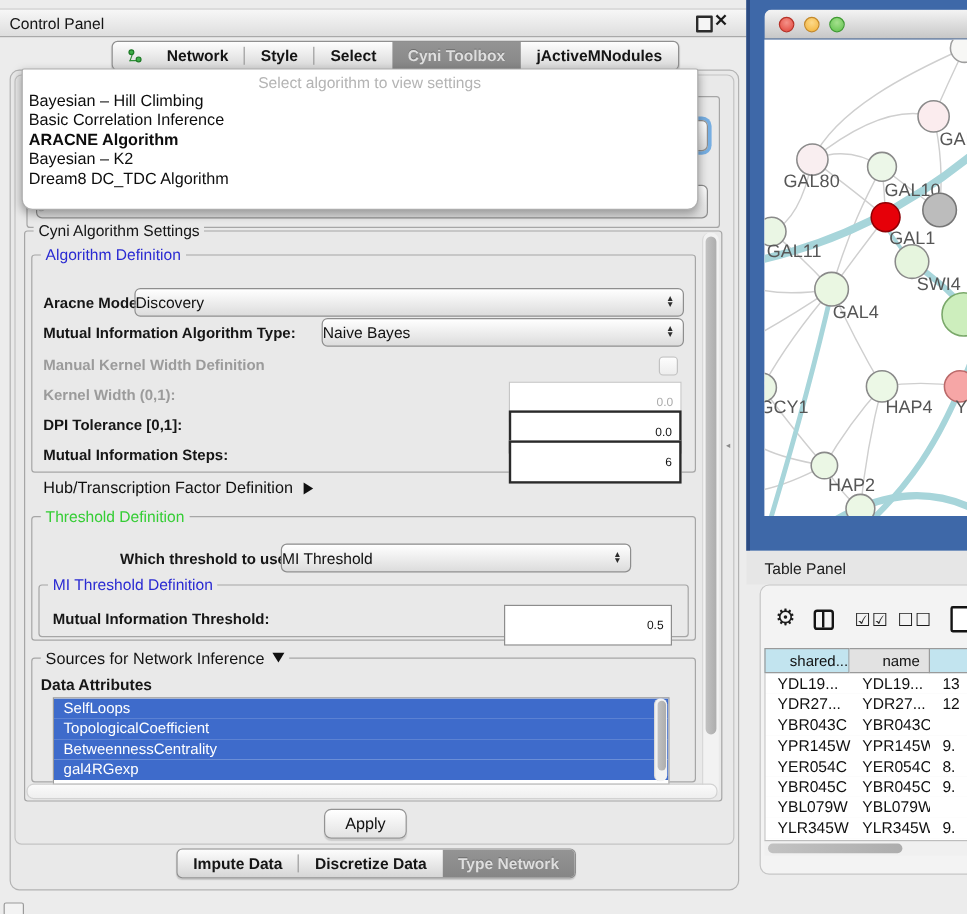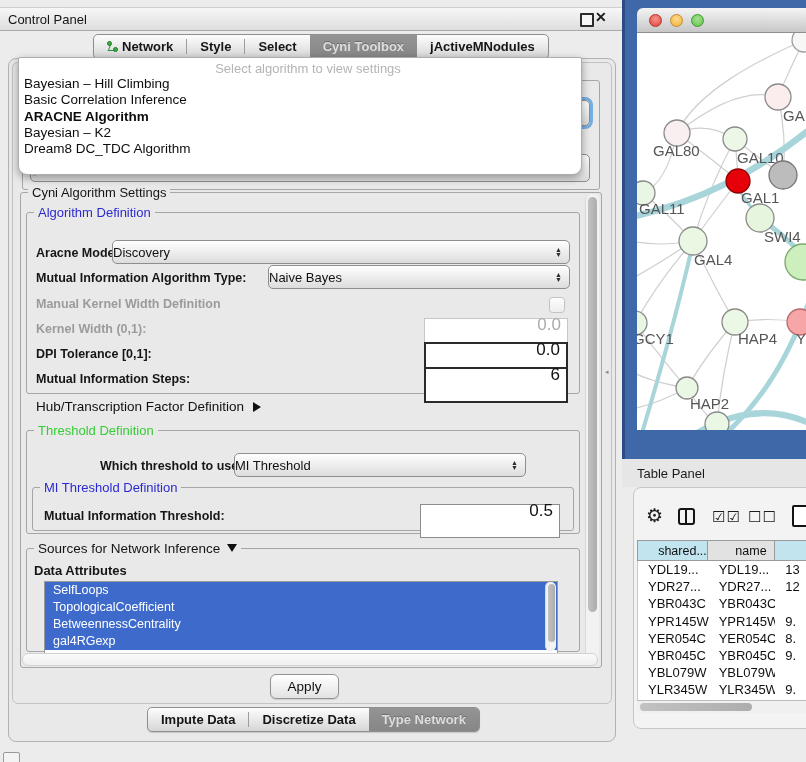--- a/index.html
+++ b/index.html
@@ -11,21 +11,21 @@
   .abs{position:absolute;}
   
   .cp-titlebar{left:0;top:7px;width:622px;height:24px;
     background:linear-gradient(#f7f7f7,#dedede);
     border-top:1px solid #cfcfcf;border-bottom:1px solid #a9a9a9;
     display:flex;align-items:center;font-size:13px;color:#141414;padding-left:8px;box-sizing:border-box;}
   .float-btn{left:580px;top:13px;width:10px;height:10px;border:2px solid #2b2b2b;border-radius:1px;background:#f5f5f5;}
   .close-btn{left:595px;top:9px;font-size:14px;font-weight:bold;color:#1a1a1a;}
   .tabbar{display:flex;height:23px;border:1px solid #8f8f8f;border-radius:5px;overflow:hidden;
     background:linear-gradient(#fdfdfd,#d6d6d6);box-shadow:0 1px 1px rgba(0,0,0,.15);}
-  .tab{display:flex;align-items:center;gap:3px;padding:0 13px;font-size:13px;font-weight:bold;color:#151515;white-space:nowrap;}
+  .tab{display:flex;align-items:center;gap:20px;padding:0 13px;font-size:13px;font-weight:bold;color:#151515;white-space:nowrap;}
   .tab.sel{background:linear-gradient(#949494,#868686);color:#dedede;text-shadow:0 -1px 0 #6c6c6c;}
   .tabsep{width:1px;background:#9c9c9c;margin:4px 0;}
   .net-icon{width:12px;height:12px;display:inline-block;position:relative;}
   .net-icon i{position:absolute;width:5px;height:5px;border-radius:50%;background:#3fae49;border:1px solid #1d7a26;box-sizing:border-box;}
   .net-icon i:nth-child(1){left:0;top:0;}
   .net-icon i:nth-child(2){left:6px;top:6px;}
   .net-icon em{position:absolute;left:2px;top:3px;width:8px;height:6px;border-left:1px solid #2f8f38;border-bottom:1px solid #2f8f38;transform:skewX(-20deg);}
   
   .outerbox{left:8px;top:58px;width:606px;height:682px;border:1px solid #b2b2b2;border-radius:8px;background:#e9e9e9;}
   .innerbox{left:12px;top:62px;width:598px;height:640px;border:1px solid #c3c3c3;border-radius:6px;background:#e9e9e9;}
@@ -36,21 +36,21 @@
   .grouplabel.green{color:#35cd35;}
   .blabel{position:absolute;font-weight:bold;font-size:12.5px;color:#161616;white-space:nowrap;}
   .blabel.dis{color:#9b9b9b;}
   
   .combo{position:absolute;border:1px solid #8e8e8e;border-radius:5px;
     background:linear-gradient(#ffffff,#ececec 55%,#dcdcdc);
     display:flex;align-items:center;font-size:13px;color:#111;box-sizing:border-box;
     box-shadow:inset 0 1px 0 rgba(255,255,255,.8);}
   .combo .arrows{position:absolute;right:7px;top:50%;transform:translateY(-50%);
     display:flex;flex-direction:column;align-items:center;line-height:5px;font-size:7px;color:#2c2c2c;}
-  .field{position:absolute;background:#fff;font-size:17px;color:#111;display:flex;align-items:flex-end;
+  .field{position:absolute;background:#fff;font-size:10px;color:#111;display:flex;align-items:center;
     justify-content:flex-end;padding:16px 6px;box-sizing:border-box;}
   .tri-right{display:inline-block;width:0;height:0;border-left:8px solid #101010;border-top:5.5px solid transparent;border-bottom:5.5px solid transparent;margin-left:9px;vertical-align:-1px;}
   .tri-down{display:inline-block;width:0;height:0;border-top:8px solid #101010;border-left:5.5px solid transparent;border-right:5.5px solid transparent;margin-left:7px;vertical-align:1px;}
   
   .popup{left:18px;top:57px;width:562px;height:116px;background:#fff;border:1px solid #adadad;
     border-radius:2px 2px 9px 9px;box-shadow:0 3px 8px rgba(0,0,0,.35);z-index:60;}
   .popup-head{text-align:center;color:#b4b4b4;font-size:13px;padding-top:3px;padding-left:16px;}
   .popup-item{font-size:13.5px;color:#0d0d0d;padding-left:5px;line-height:16.3px;white-space:nowrap;}
   .popup-item.bold{font-weight:bold;}
   

